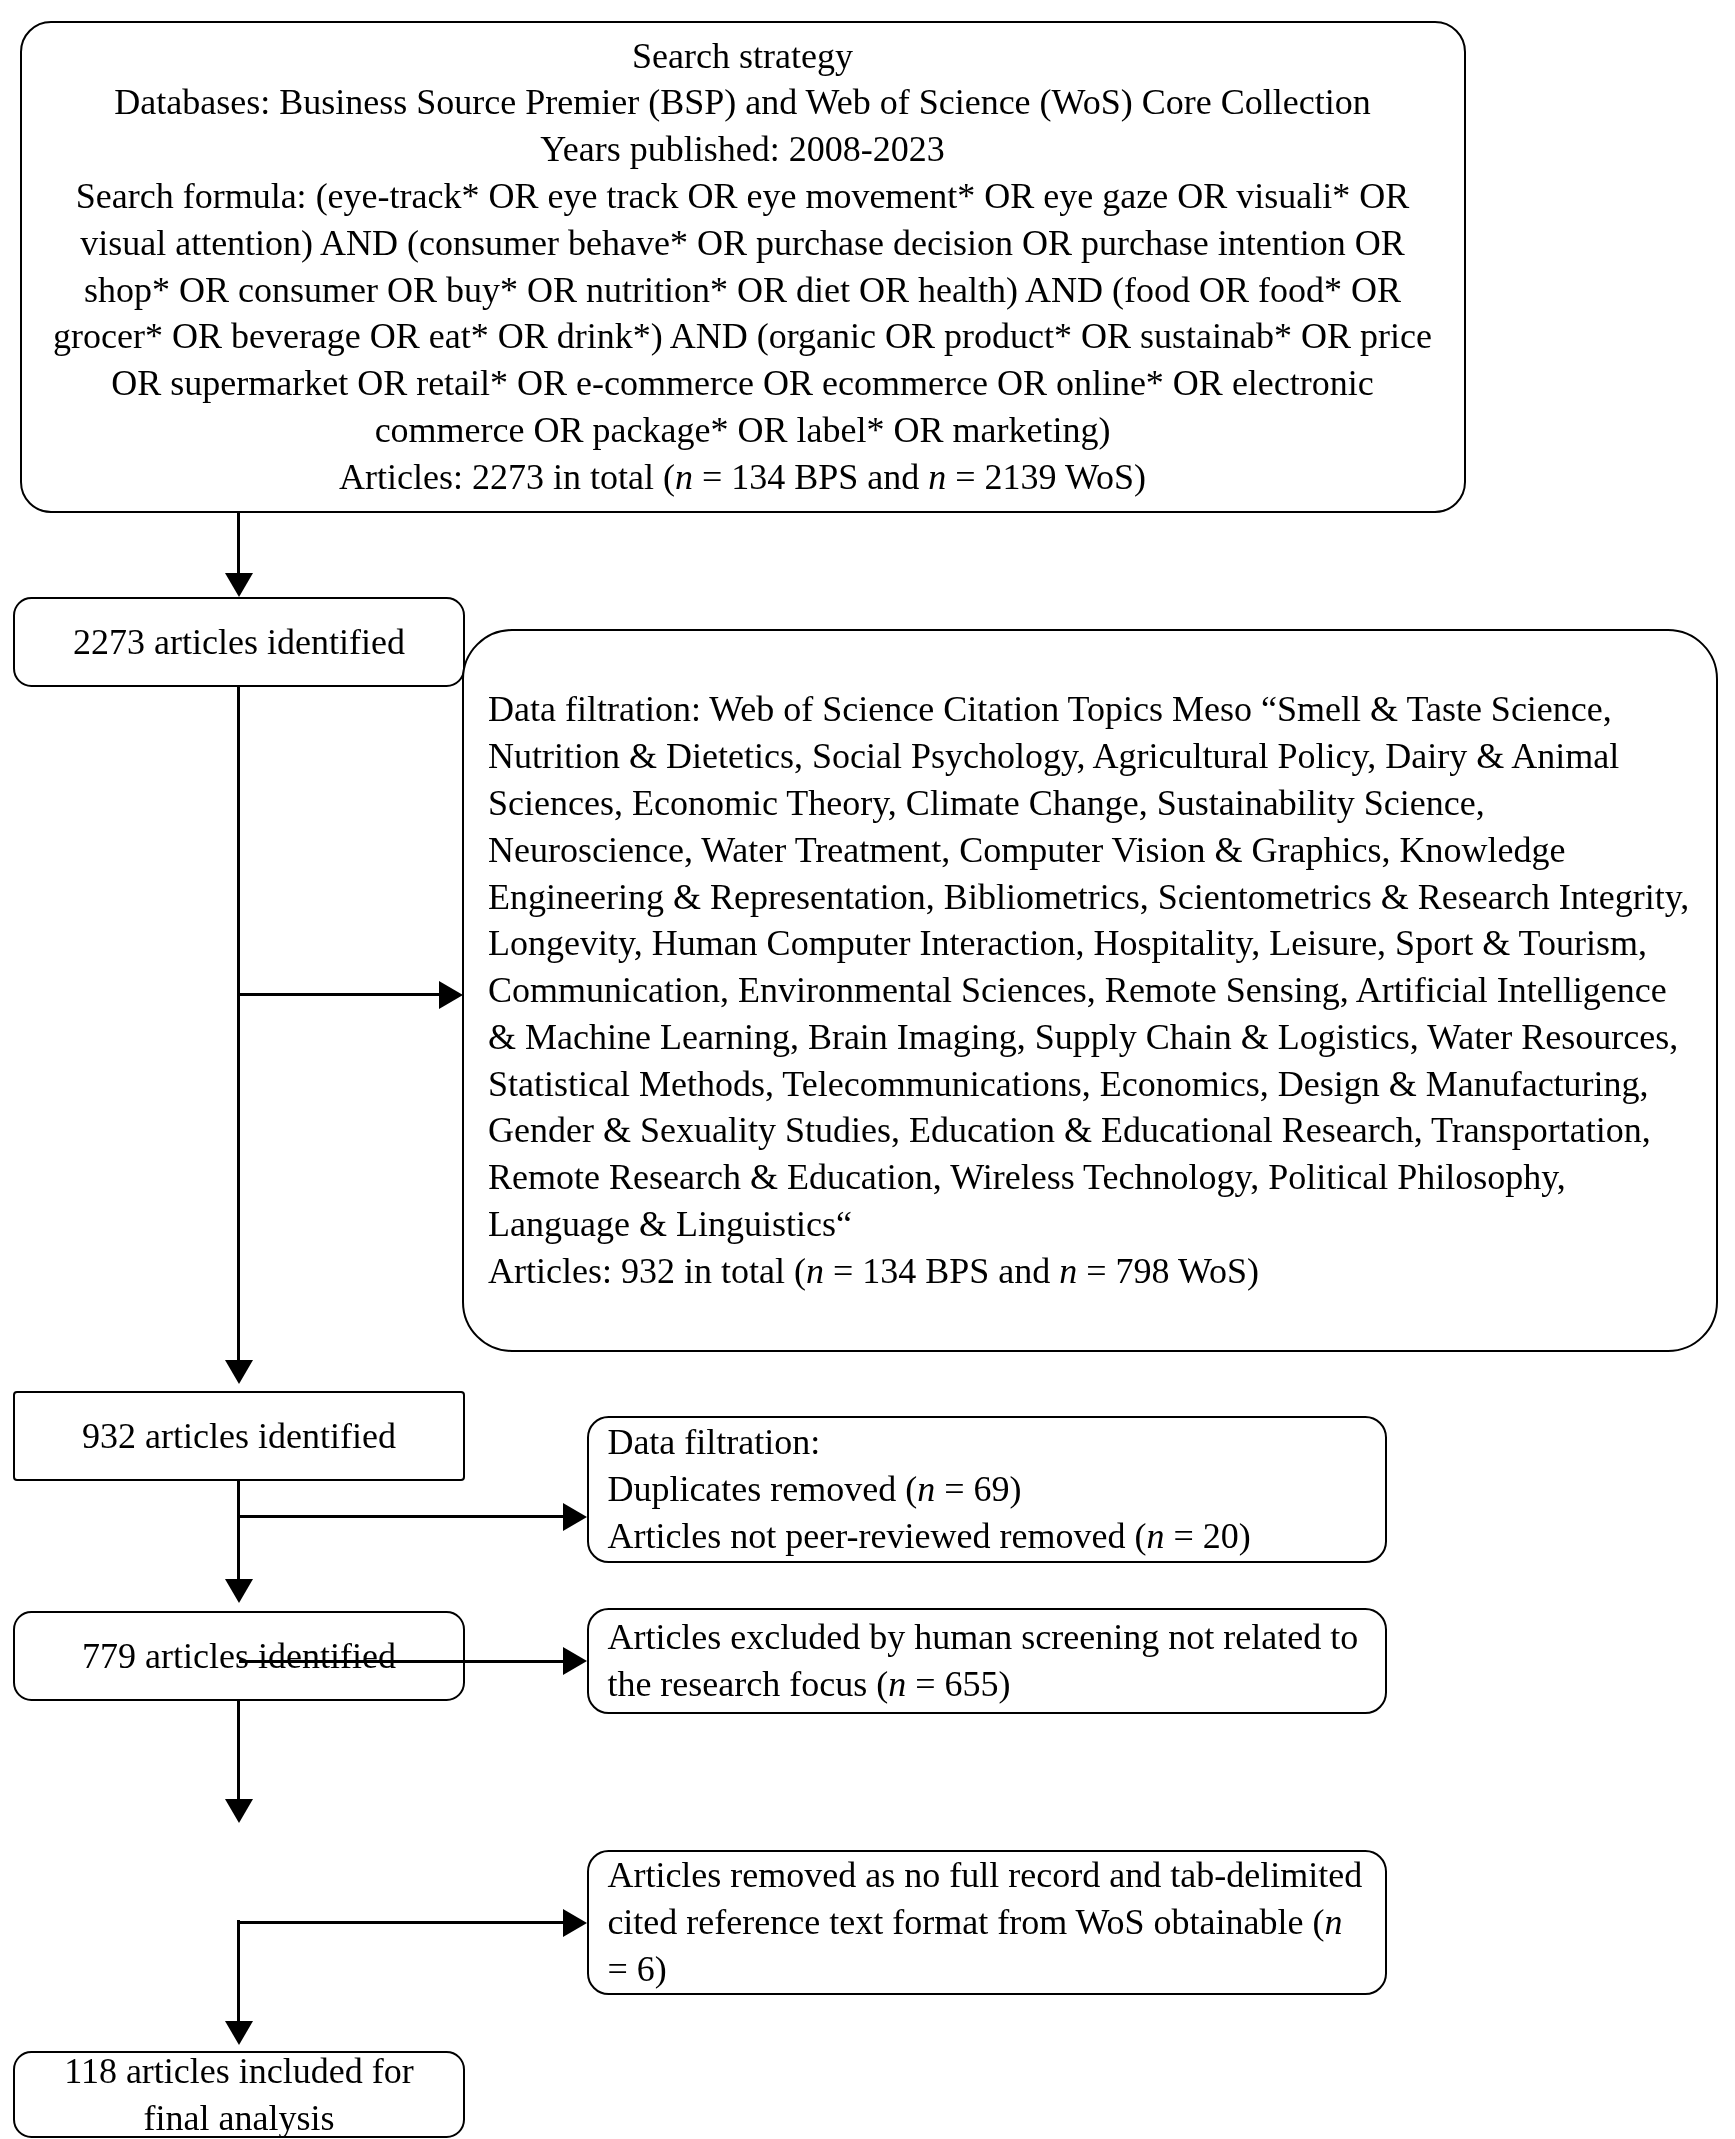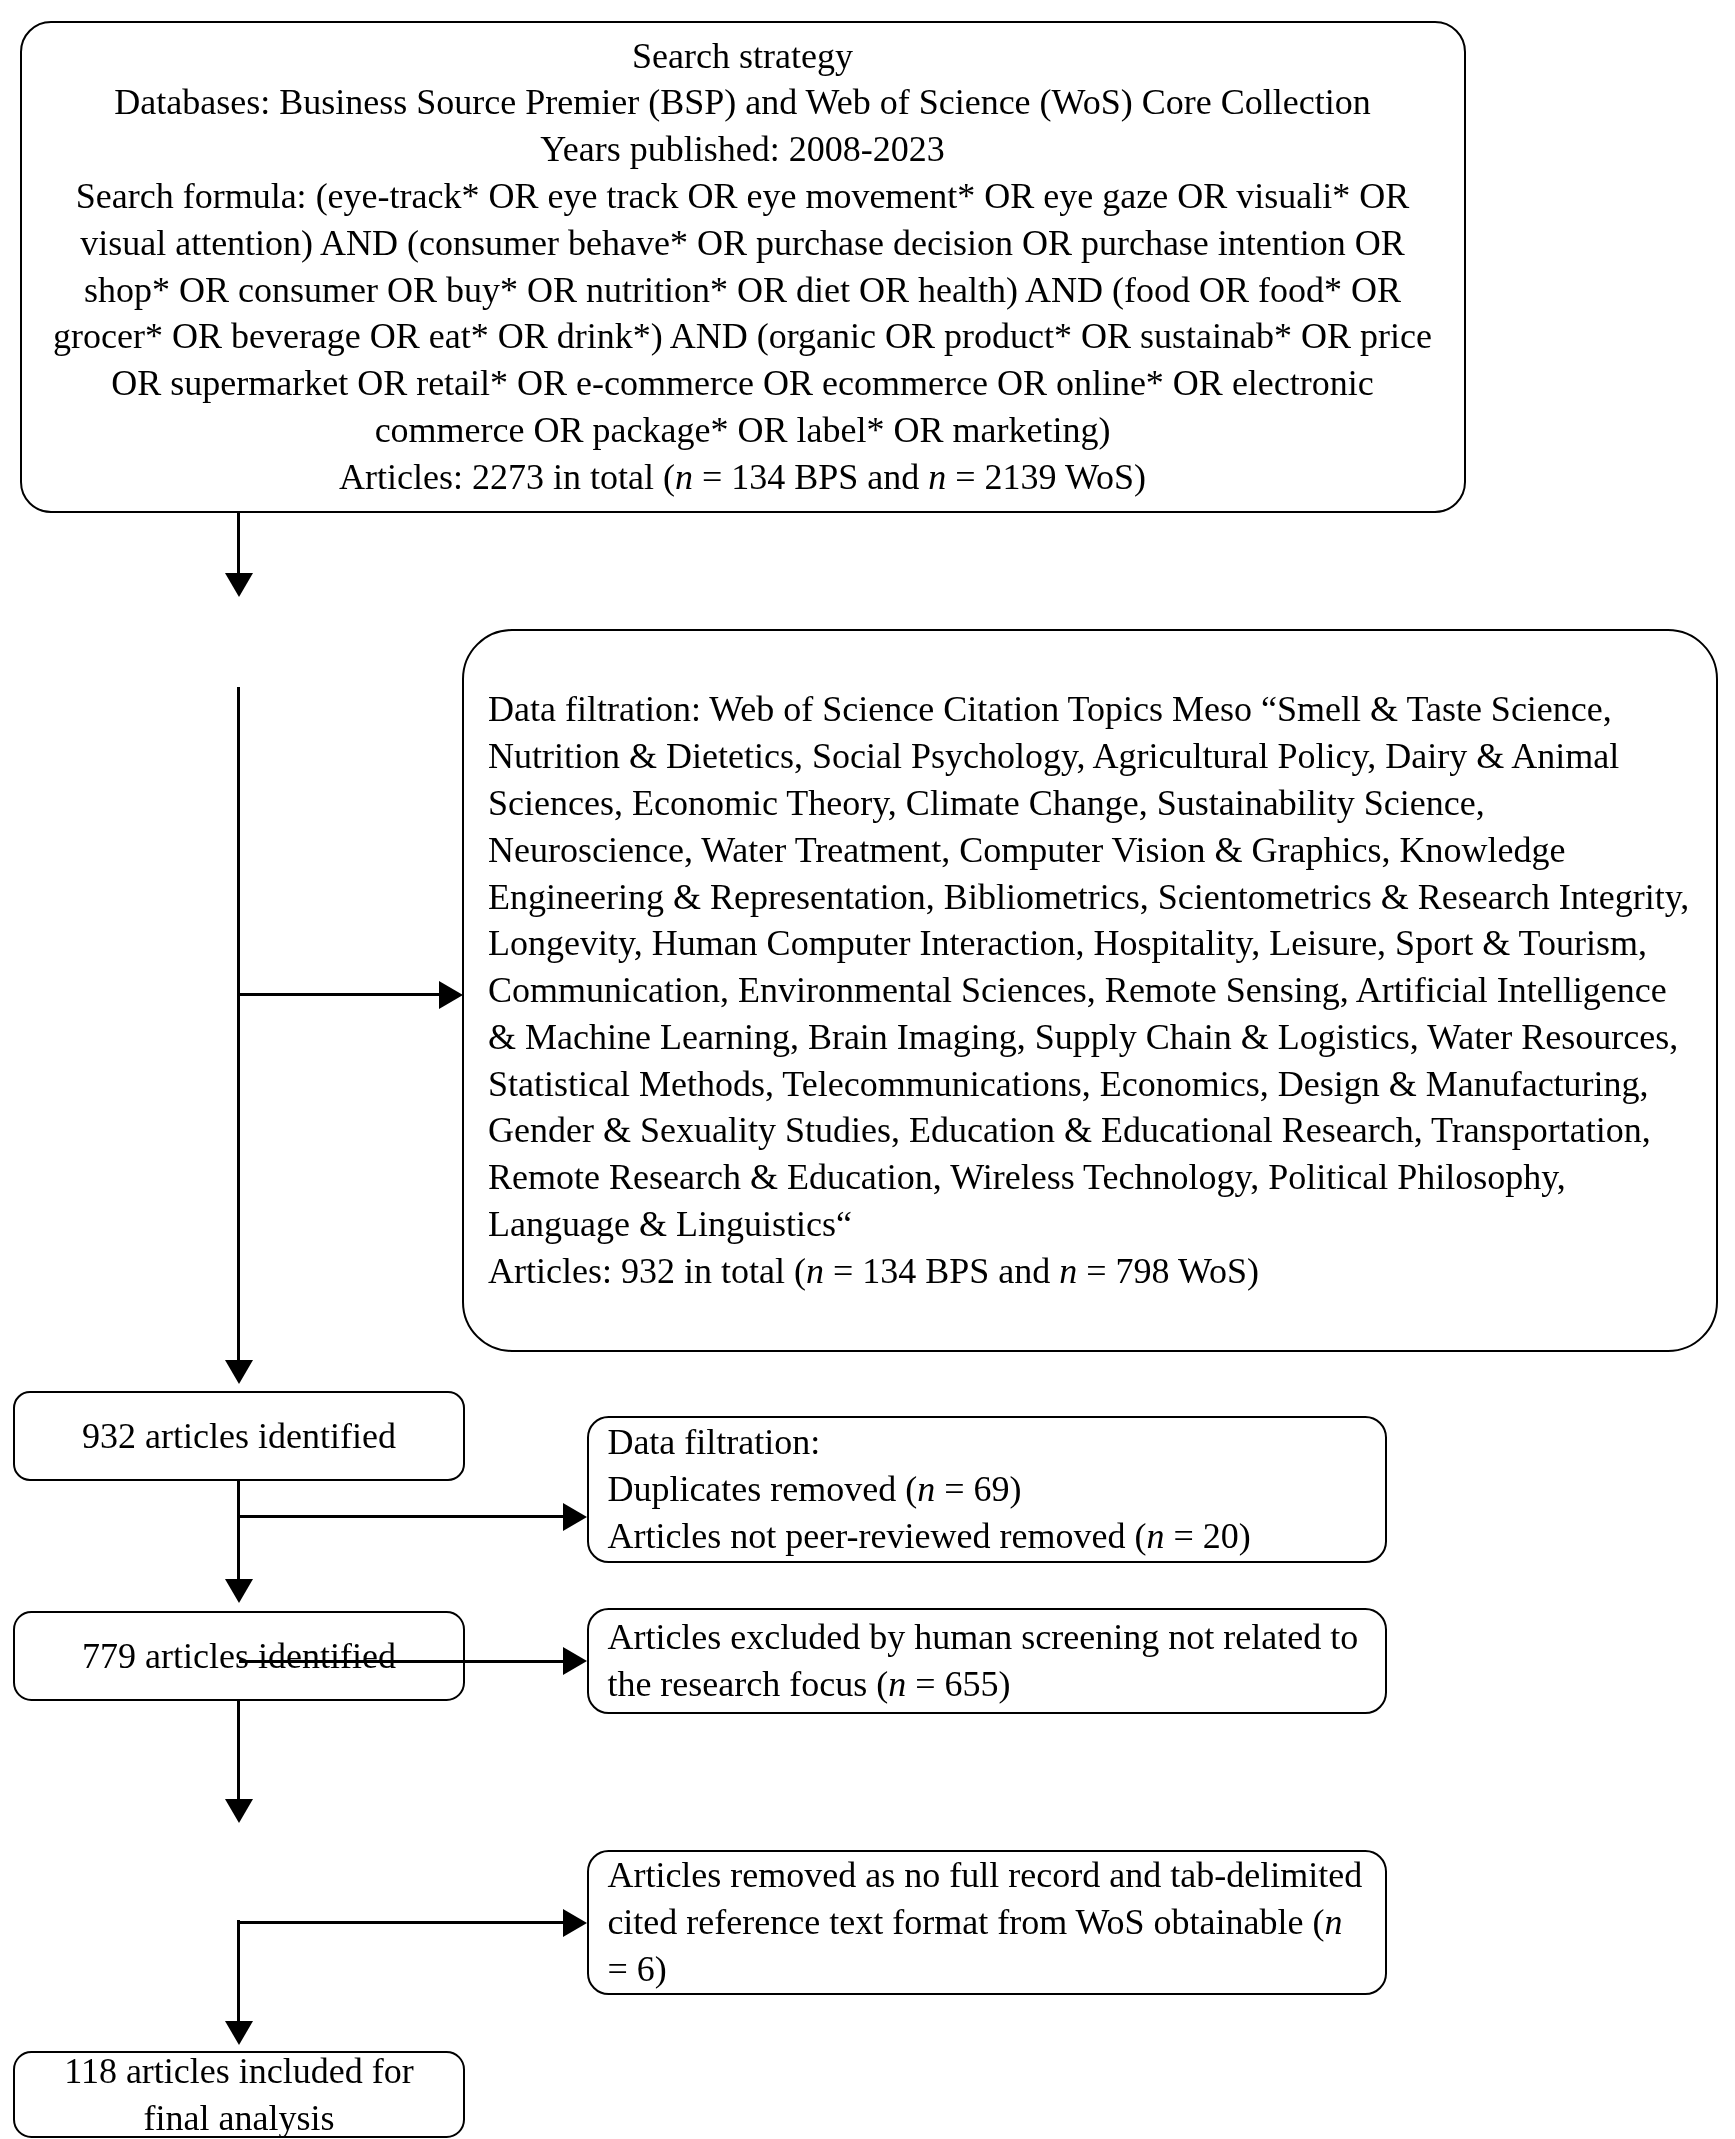--- a/index.html
+++ b/index.html
@@ -58,21 +58,21 @@
     font-size:36px;
   }
   #removed-norecord-box{
     left:587px; top:1850px; width:800px; height:145px;
     border-radius:21.6px;
     padding:5.4px 18.4px;
     font-size:36px;
   }
 
   #n2273-box{ left:13px; top:597px; width:452px; height:90px; border-radius:18.4px; font-size:36px;}
-  #n932-box { left:13px; top:1391px; width:452px; height:90px; border-radius:17px; font-size:36px;}
+  #n932-box { left:13px; top:1391px; width:452px; height:90px; border-radius:4px; font-size:36px;}
   #n779-box { left:13px; top:1611px; width:452px; height:90px; border-radius:18.4px; font-size:36px;}
   #n124-box { left:13px; top:1830px; width:452px; height:90px; border-radius:18.4px; font-size:36px;}
   #n118-box { left:13px; top:2051px; width:452px; height:87px; border-radius:18.4px; font-size:36px;}
 
   
   .vline{ position:absolute; background:#000; width:3.2px; }
   .hline{ position:absolute; background:#000; height:3.2px; }
   .arrowdown{
     position:absolute;
     width:0;height:0;
@@ -99,20 +99,23 @@
     <p>Search strategy</p>
     <p>Databases: Business Source Premier (BSP) and Web of Science (WoS) Core Collection</p>
     <p>Years published: 2008-2023</p>
     <p>Search formula: (eye-track* OR eye track OR eye movement* OR eye gaze OR visuali* OR visual attention) AND (consumer behave* OR purchase decision OR purchase intention OR shop* OR consumer OR buy* OR nutrition* OR diet OR health) AND (food OR food* OR grocer* OR beverage OR eat* OR drink*) AND (organic OR product* OR sustainab* OR price OR supermarket OR retail* OR e-commerce OR ecommerce OR online* OR electronic commerce OR package* OR label* OR marketing)</p>
     <p><span>Articles: 2273 in total (</span><span class="it">n</span><span> = 134 BPS and </span><span class="it">n</span><span> = 2139 WoS)</span></p>
   </div>
 
   <div class="vline" style="left:237px; top:513px; height:62px;"></div>
   <div class="arrowdown" style="left:225px; top:573px;"></div>
 
+  <div class="node center" id="n2273-box">
+    <p>2273 articles identified</p>
+  </div>
 
   <div class="vline" style="left:237px; top:687px; height:674px;"></div>
   <div class="arrowdown" style="left:225px; top:1360px;"></div>
 
   <div class="hline" style="left:239px; top:993px; width:201px;"></div>
   <div class="arrowright" style="left:439px; top:981px;"></div>
 
   <div class="node left" id="filtration-topics-box">
     <p>Data filtration: Web of Science Citation Topics Meso “Smell &amp; Taste Science, Nutrition &amp; Dietetics, Social Psychology, Agricultural Policy, Dairy &amp; Animal Sciences, Economic Theory, Climate Change, Sustainability Science, Neuroscience, Water Treatment, Computer Vision &amp; Graphics, Knowledge Engineering &amp; Representation, Bibliometrics, Scientometrics &amp; Research Integrity, Longevity, Human Computer Interaction, Hospitality, Leisure, Sport &amp; Tourism, Communication, Environmental Sciences, Remote Sensing, Artificial Intelligence &amp; Machine Learning, Brain Imaging, Supply Chain &amp; Logistics, Water Resources, Statistical Methods, Telecommunications, Economics, Design &amp; Manufacturing, Gender &amp; Sexuality Studies, Education &amp; Educational Research, Transportation, Remote Research &amp; Education, Wireless Technology, Political Philosophy, Language &amp; Linguistics“</p>
     <p><span>Articles: 932 in total (</span><span class="it">n</span><span> = 134 BPS and </span><span class="it">n</span><span> = 798 WoS)</span></p>

